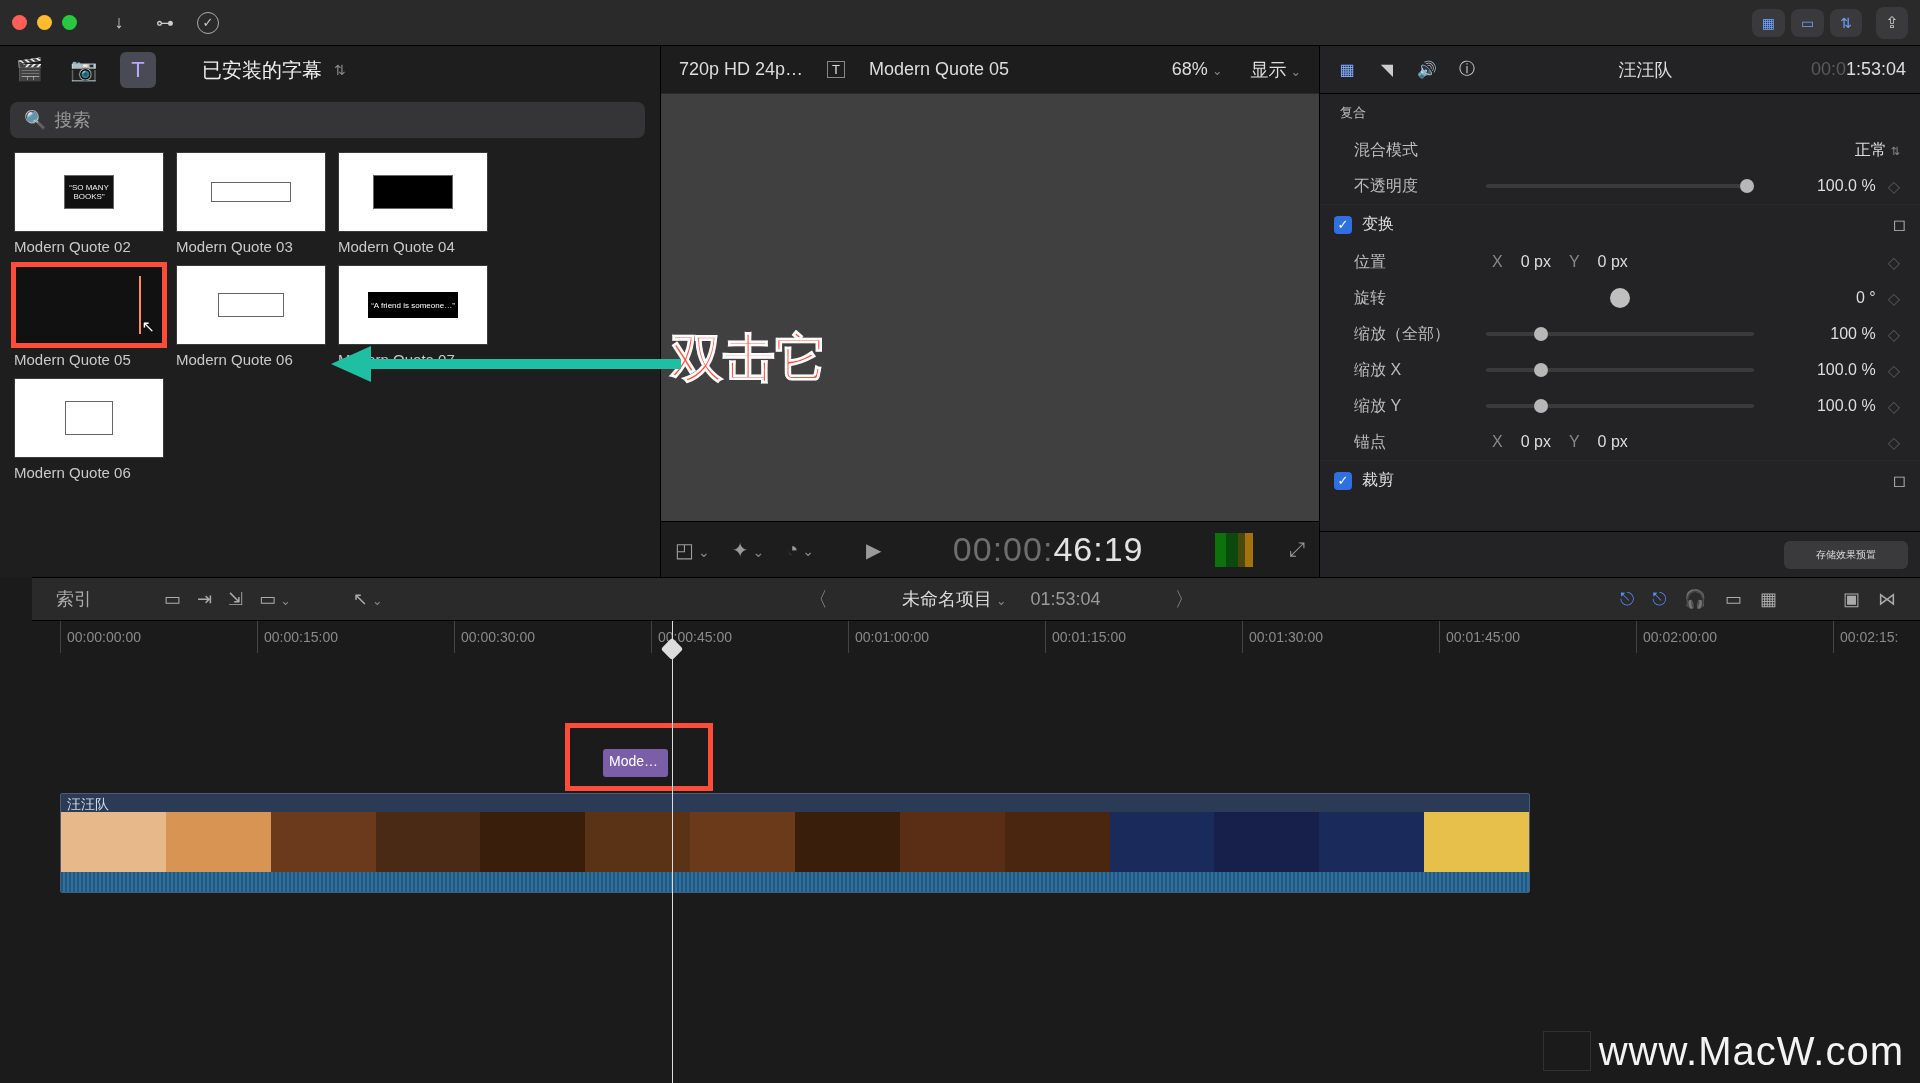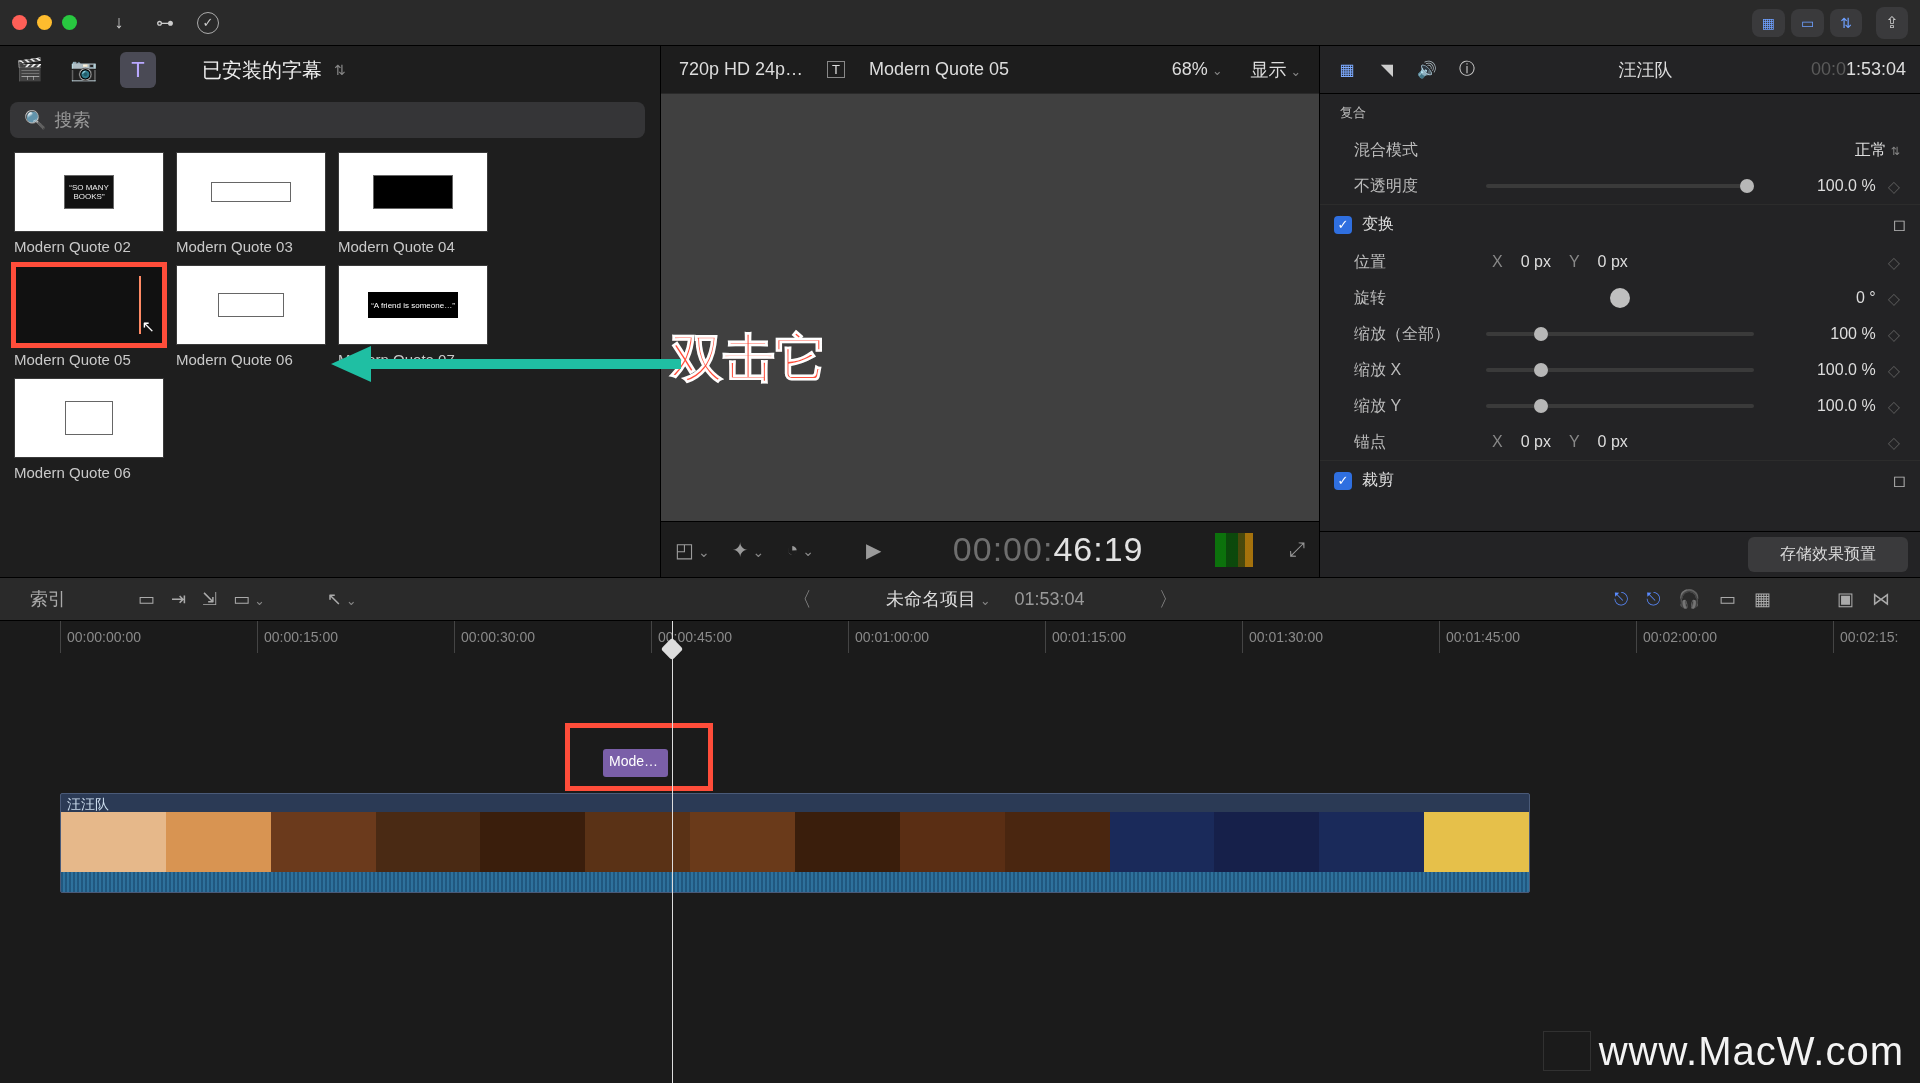--- a/index.html
+++ b/index.html
@@ -56,23 +56,23 @@
   .param .slider { flex:1; height:4px; background:#3a3a3a; position:relative; border-radius:2px;}
   .param .slider .knob { position:absolute; top:-5px; width:14px; height:14px; border-radius:50%; background:#b7b7b7;}
   .param .val { width:110px; text-align:right; color:#ddd;}
   .param .axis { color:#888; margin:0 6px;}
   .param .numbox { color:#ddd;}
   .param .kf { margin-left:auto; color:#555;}
   .sec-row { display:flex; align-items:center; height:40px; padding:0 14px; gap:10px; border-top:1px solid #2c2c2c;}
   .chk { width:18px; height:18px; border-radius:4px; background:#2f6fe0; display:flex; align-items:center; justify-content:center; color:#fff; font-size:13px;}
   .sec-ic { margin-left:auto; color:#bbb;}
   .ins-footer { height:46px; border-top:1px solid #000; display:flex; align-items:center; justify-content:flex-end; padding:0 12px;}
-  .save-preset { background:#3a3a3c; color:#d9d9d9; padding:7px 32px; border-radius:6px; font-size:16px;}
-  
-  .tl-hdr { height:44px; background:#2a2a2a; display:flex; align-items:center; padding:0 30px; gap:16px; border-top:1px solid #000; border-bottom:1px solid #000;}
+  .save-preset { background:#3a3a3c; color:#d9d9d9; padding:7px 32px; border-radius:6px; font-size:10px;}
+  
+  .tl-hdr { height:44px; background:#2a2a2a; display:flex; align-items:center; padding:0 24px; gap:16px; border-top:1px solid #000; border-bottom:1px solid #000;margin-left:32px;}
   .tlh-ic { color:#aaa; font-size:18px;}
   .tlh-center { flex:1; display:flex; align-items:center; justify-content:center; gap:24px; font-size:18px;}
   .tlh-center .nav { color:#888; font-size:20px; padding:0 50px;}
   .tlh-right { display:flex; gap:18px; align-items:center;}
   
   .timeline { height:462px; background:#1b1b1b; position:relative; }
   .ruler { height:32px; background:#1b1b1b; display:flex; padding-left:60px; font-size:14px; color:#8a8a8a; align-items:center; position:relative;}
   .ruler .tick { width:197px; flex:0 0 auto; border-left:1px solid #444; padding-left:6px; height:100%; display:flex; align-items:center;}
   .playhead { position:absolute; top:0; bottom:0; width:1px; background:#ddd; left:672px;}
   .playhead::before { content:""; position:absolute; top:20px; left:-8px; width:16px; height:16px; background:#ddd; border-radius:3px; transform:rotate(45deg);}

